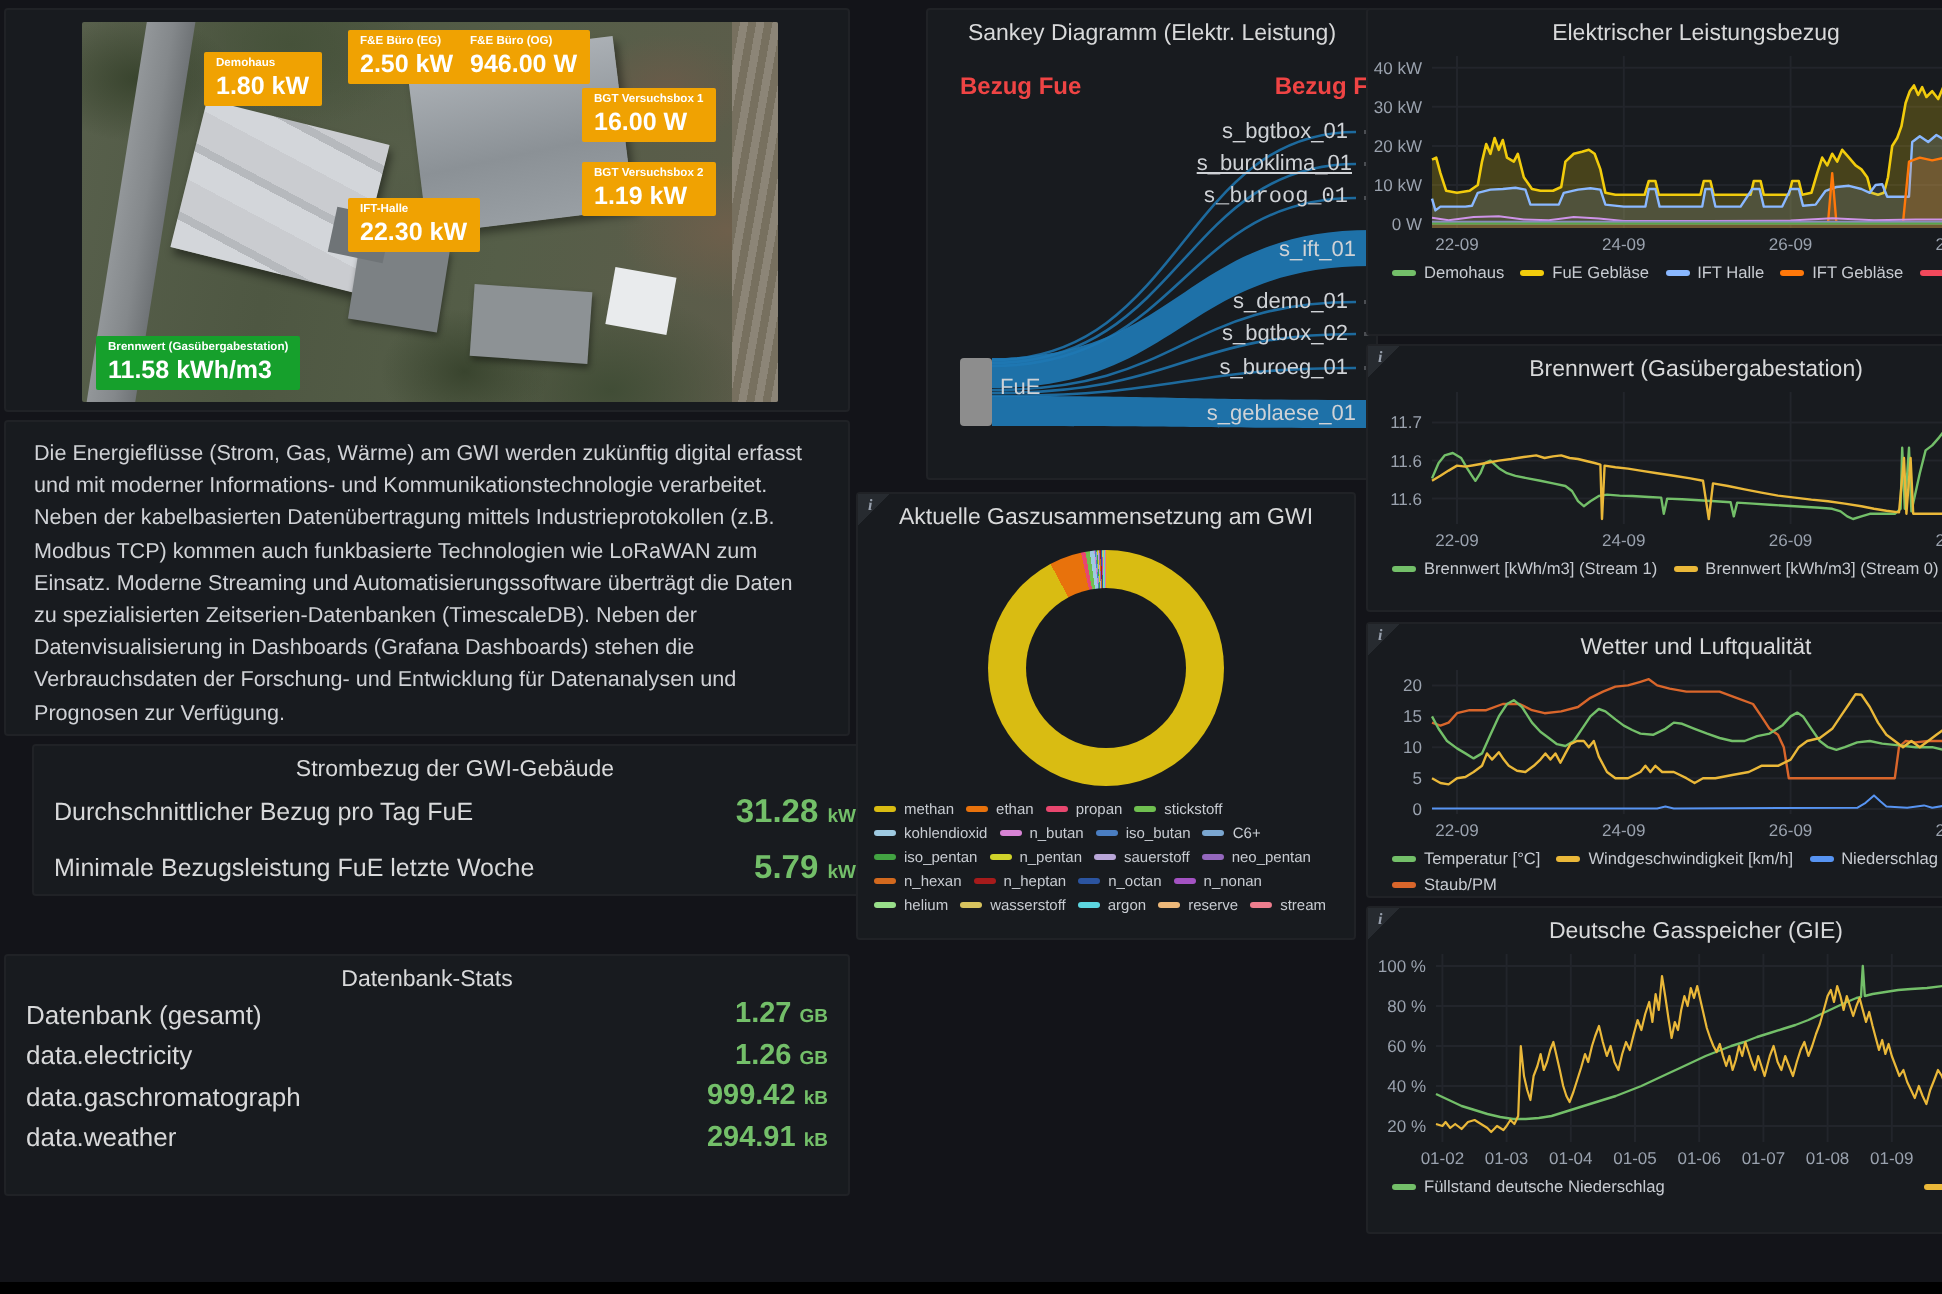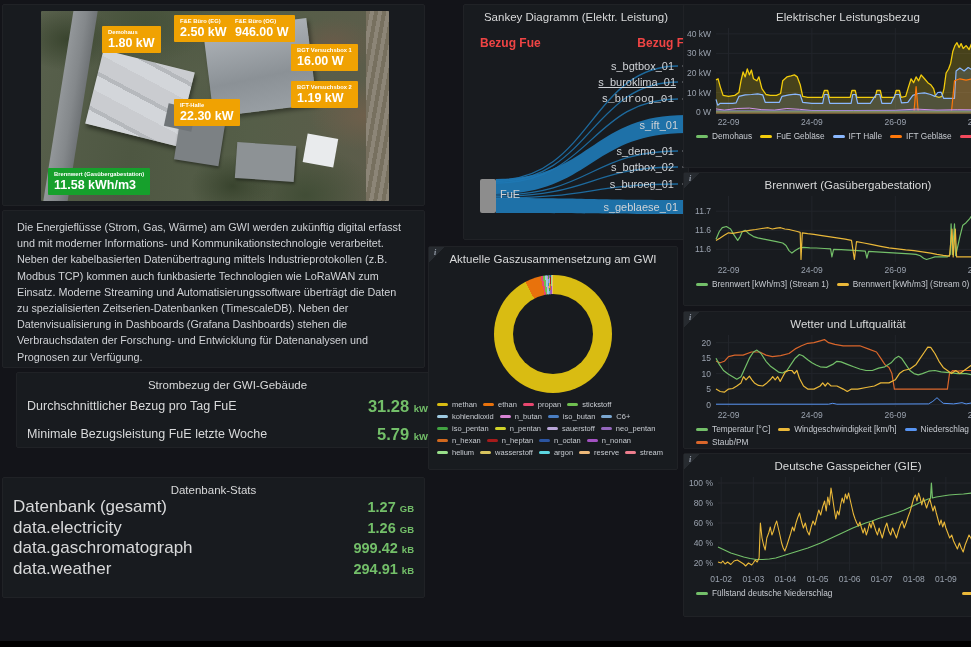--- a/index.html
+++ b/index.html
@@ -52,21 +52,21 @@
   .intro .cl{font-size:10.8px;line-height:1.5;margin:0;}
   
   .trow{display:flex;justify-content:space-between;align-items:center;padding:0 10px;}
   .tlabel{color:#d8d9da;}
   .tval{color:#73bf69;font-weight:bold;white-space:nowrap;}
   .tval i{font-style:normal;font-size:9.5px;}
   .strom .trow{height:28px;}
   .strom .tlabel{font-size:12.5px;}
   .strom .tval{font-size:16.5px;}
   .db .trow{height:20.5px;}
-  .db .tlabel{font-size:17px;}
+  .db .tlabel{font-size:13px;}
   .db .tval{font-size:14.5px;}
   
   .legend{display:flex;flex-wrap:wrap;column-gap:8px;row-gap:3px;padding:3px 12px 0;align-items:center;}
   .leg{display:flex;align-items:center;gap:4px;font-size:8.3px;color:#c7cbd1;white-space:nowrap;cursor:pointer;}
   .dash{width:12px;height:3px;border-radius:1.5px;flex:0 0 auto;}
   .p-c1 .legend{width:600px;}
   .p-c4 .leg:first-child{width:258px;}
   
   svg{display:block;}
   svg text{font-family:"Liberation Sans",sans-serif;}

